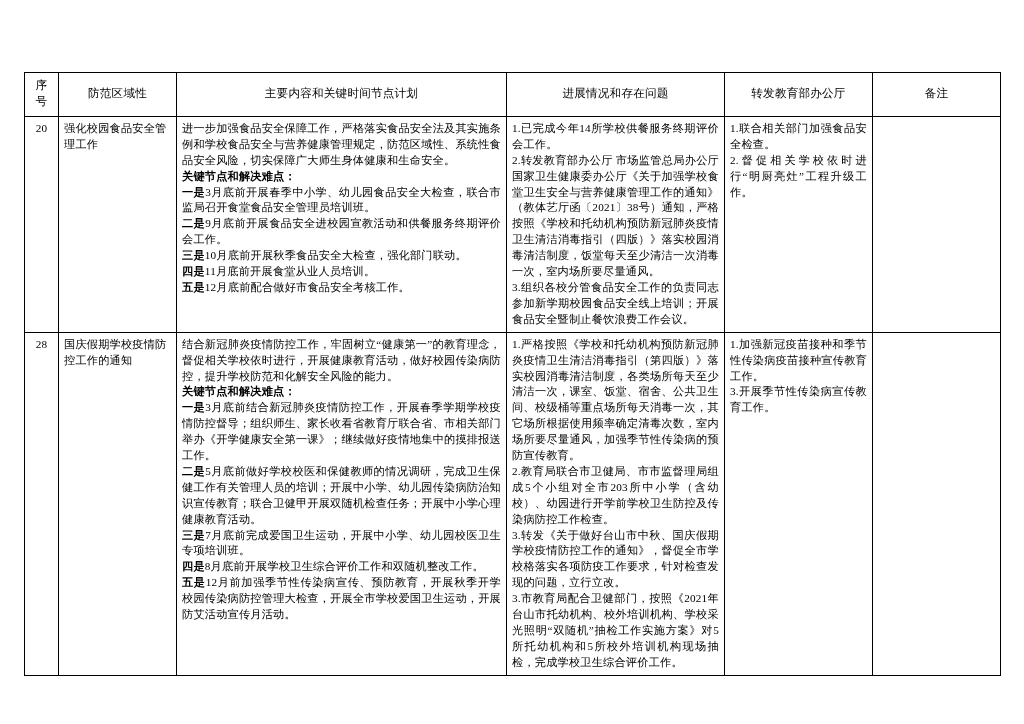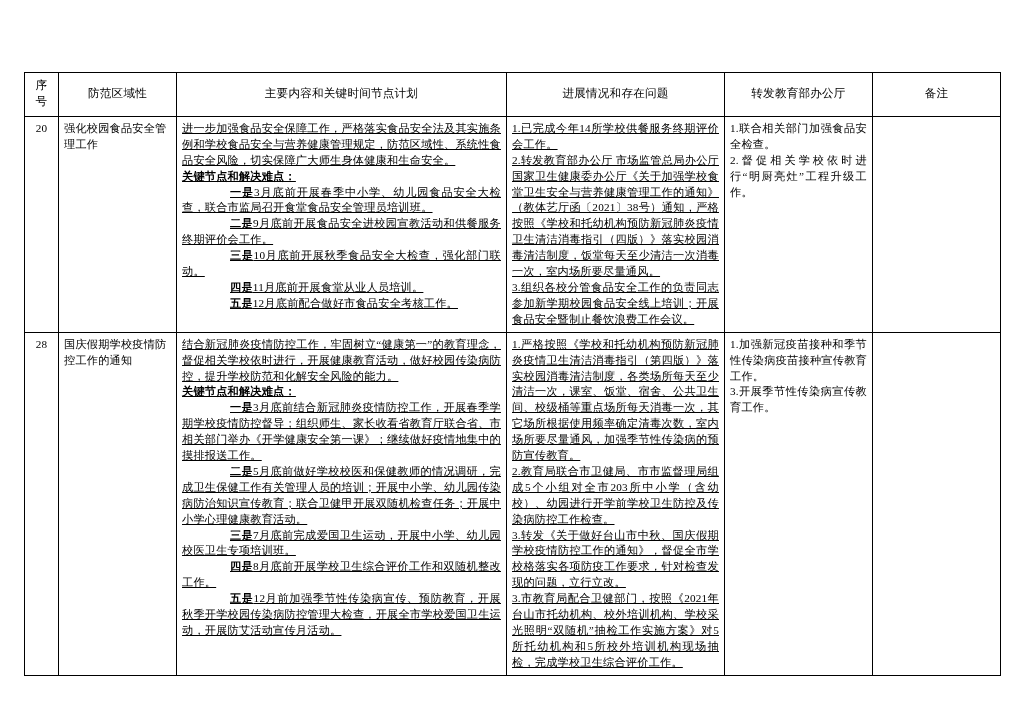--- a/index.html
+++ b/index.html
@@ -57,25 +57,23 @@
   td.task {
     text-align: left;
     vertical-align: middle;
     font-size: 11.6px;
     line-height: 1.5;
   }
   .cell p {
     margin: 0;
     text-align: justify;
     text-justify: inter-ideograph;
-    text-decoration: underline;
   }
   .bold {
     font-weight: bold;
-    margin-left: 48px;
   }
   .next-cell p {
     margin: 0;
     text-align: justify;
   }
   .row-20 td { height: 190px; }
   .row-21 td { height: 268px; }
 </style>
 </head>
 <body>

